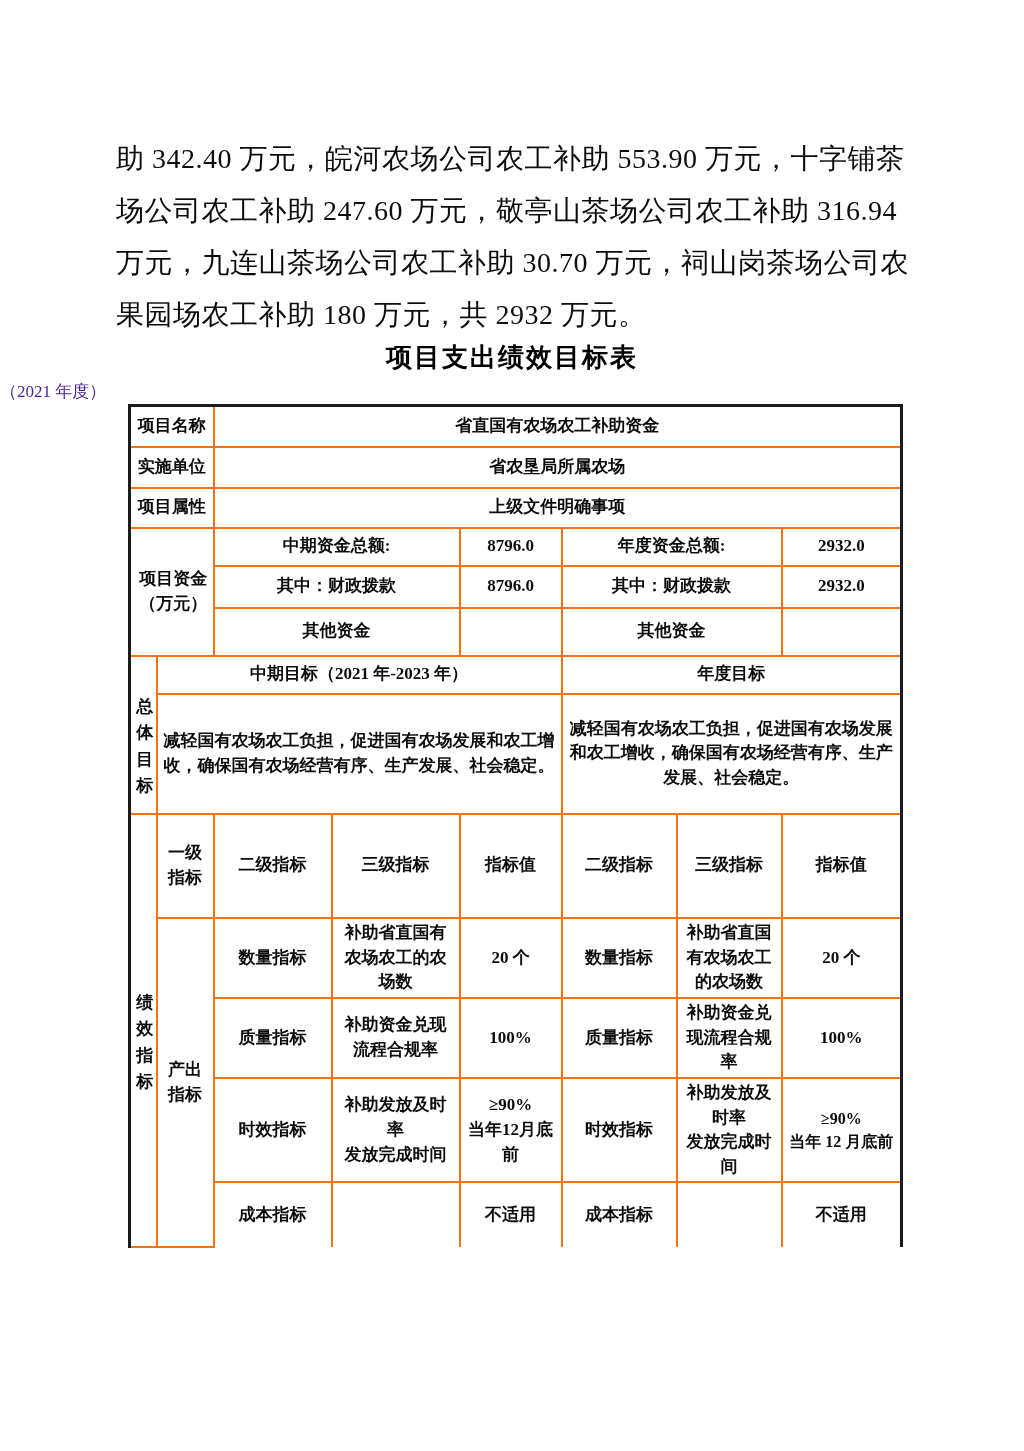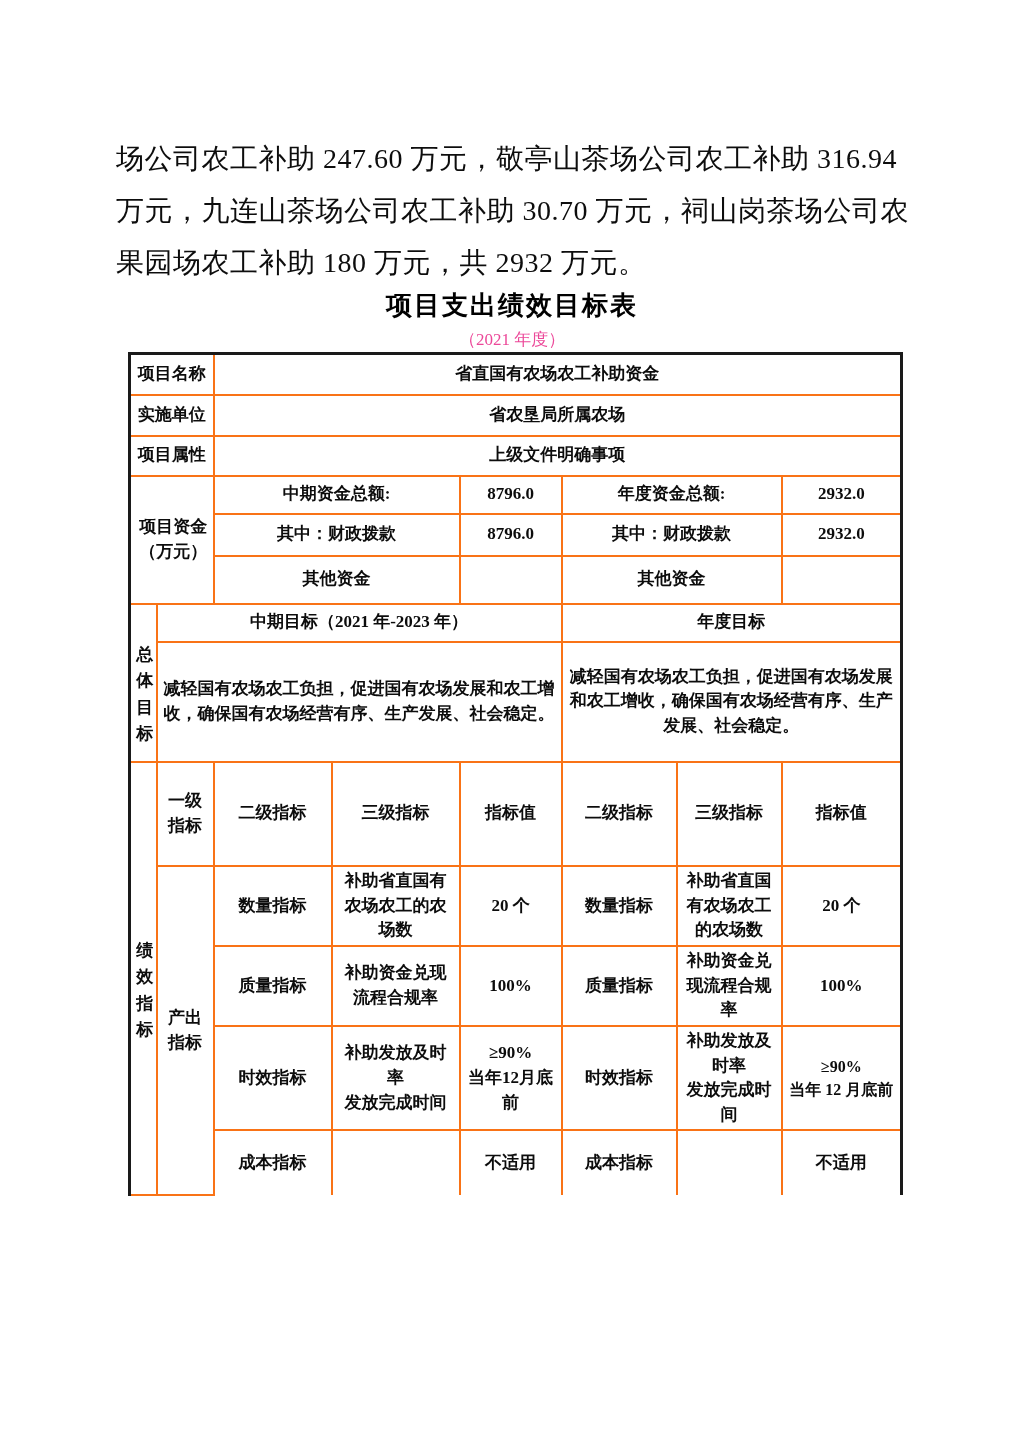--- a/index.html
+++ b/index.html
@@ -28,25 +28,25 @@
   .tbl-title{
     text-align:center;
     font-size:26px;
     font-weight:bold;
     letter-spacing:2px;
     margin-top:0px;
     line-height:34px;
     color:#000;
   }
   .tbl-subtitle{
-    text-align:center;
+    text-align:left;
     font-size:17px;
     margin-top:5px;
     line-height:24px;
-    color:#ec4899;
+    color:#4c1d95;
   }
 
   
   table.perf{
     margin-left:128px;
     width:772px;
     border-collapse:collapse;
     table-layout:fixed;
     border:3px solid #1a1a1a;
     border-bottom:none;
@@ -85,20 +85,21 @@
   .w4{width:4.5em;margin:0 auto;}
   td.val-sm{font-size:16px;}
   tr.lastrow td{border-bottom:none;}
 </style>
 </head>
 <body>
 
 <div class="page">
 
   <div class="para">
+    <div class="para-line">助 342.40 万元，皖河农场公司农工补助 553.90 万元，十字铺茶</div>
     <div class="para-line">场公司农工补助 247.60 万元，敬亭山茶场公司农工补助 316.94</div>
     <div class="para-line">万元，九连山茶场公司农工补助 30.70 万元，祠山岗茶场公司农</div>
     <div class="para-line">果园场农工补助 180 万元，共 2932 万元。</div>
   </div>
 
   <div class="tbl-title">项目支出绩效目标表</div>
   <div class="tbl-subtitle">（2021 年度）</div>
 
   <table class="perf">
     <colgroup>

